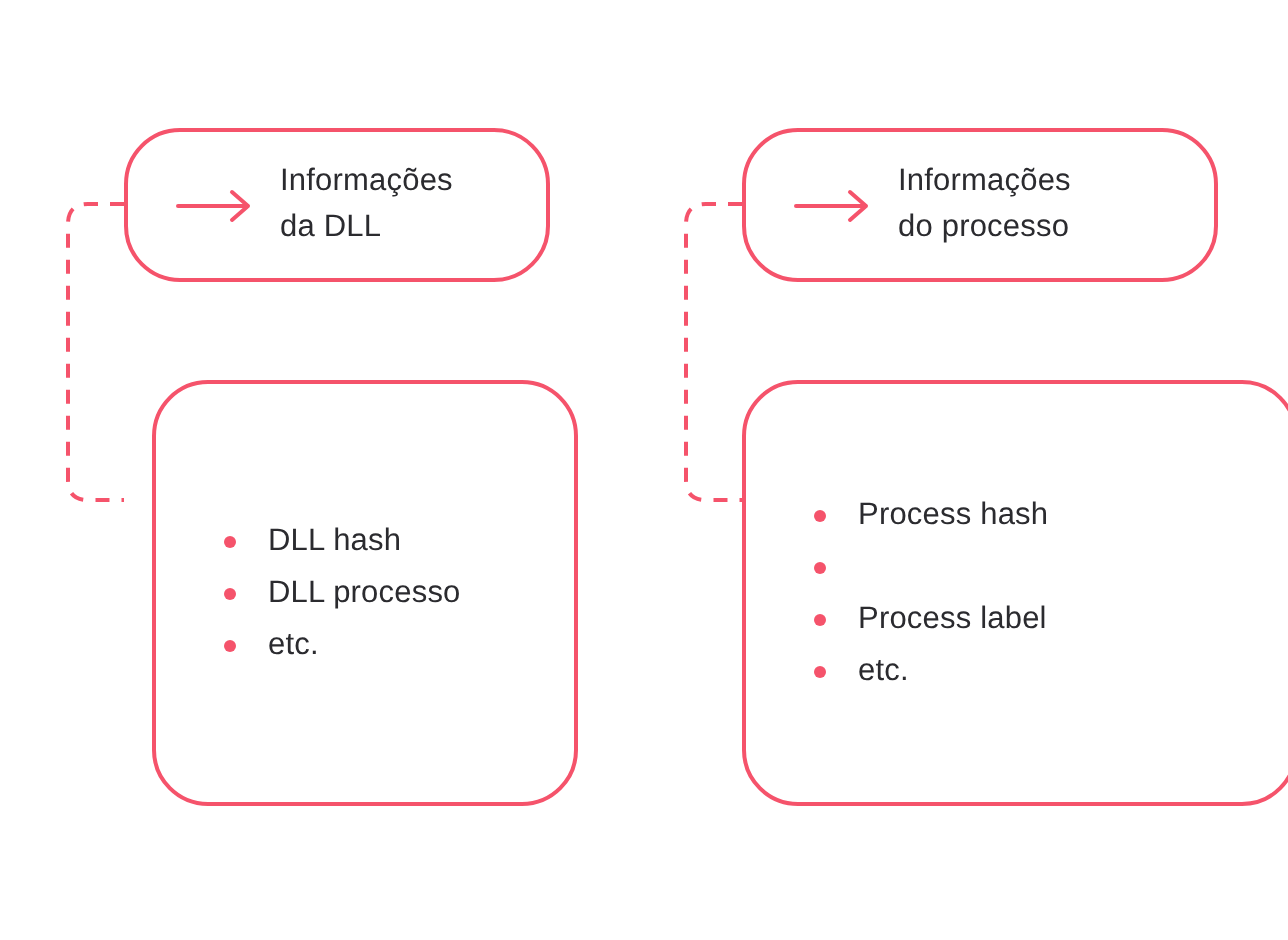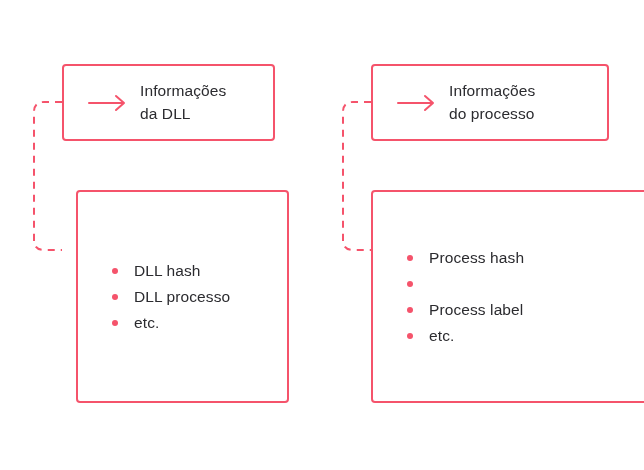--- a/index.html
+++ b/index.html
@@ -29,21 +29,21 @@
     width: 644px;
     height: 470px;
     pointer-events: none;
   }
 
   
   .card {
     position: absolute;
     box-sizing: border-box;
     border: 2px solid #f5536b;
-    border-radius: 4px;
+    border-radius: 28px;
     background: #ffffff;
   }
 
   
   .header-card {
     display: flex;
     align-items: center;
   }
   .arrow-wrap {
     flex: 0 0 auto;

